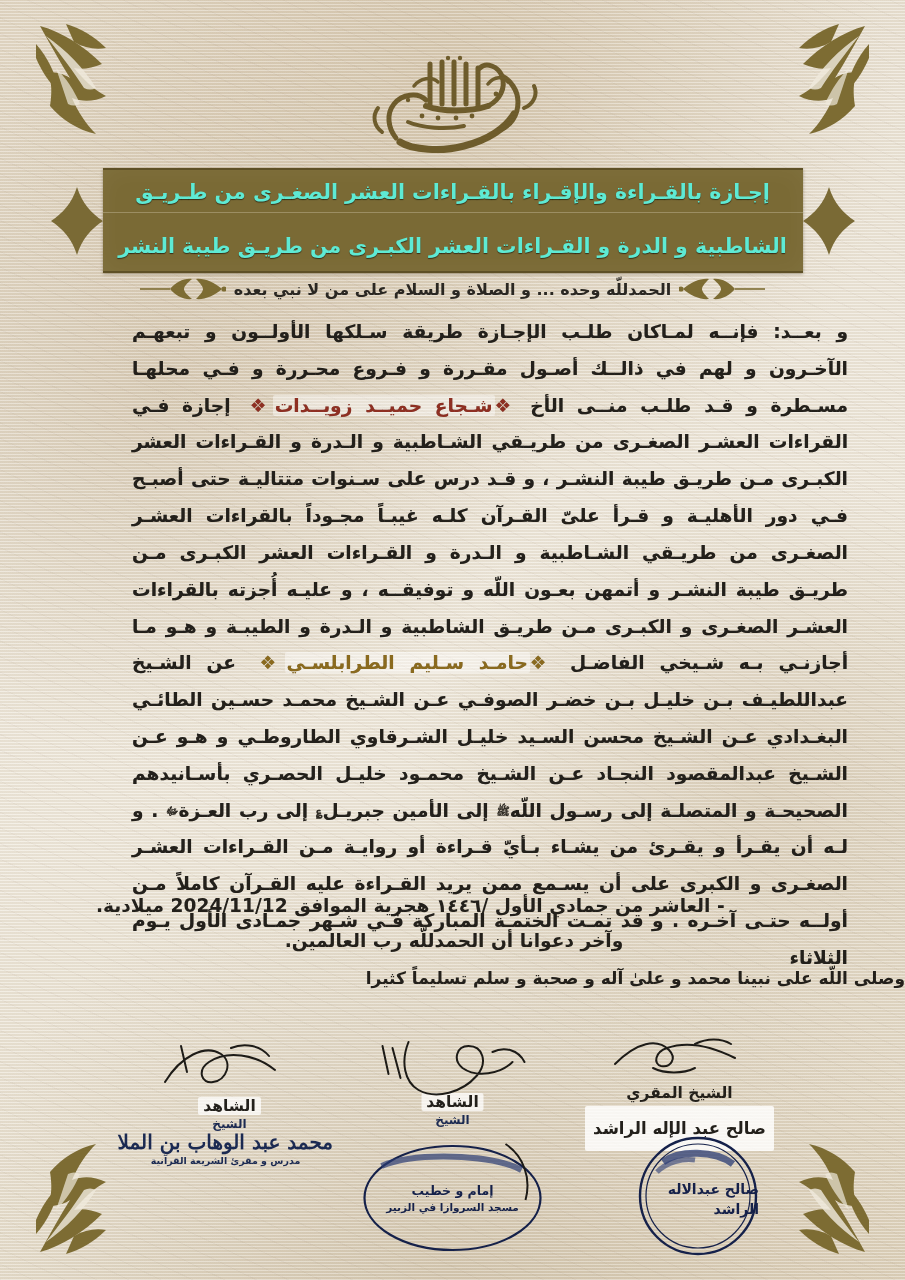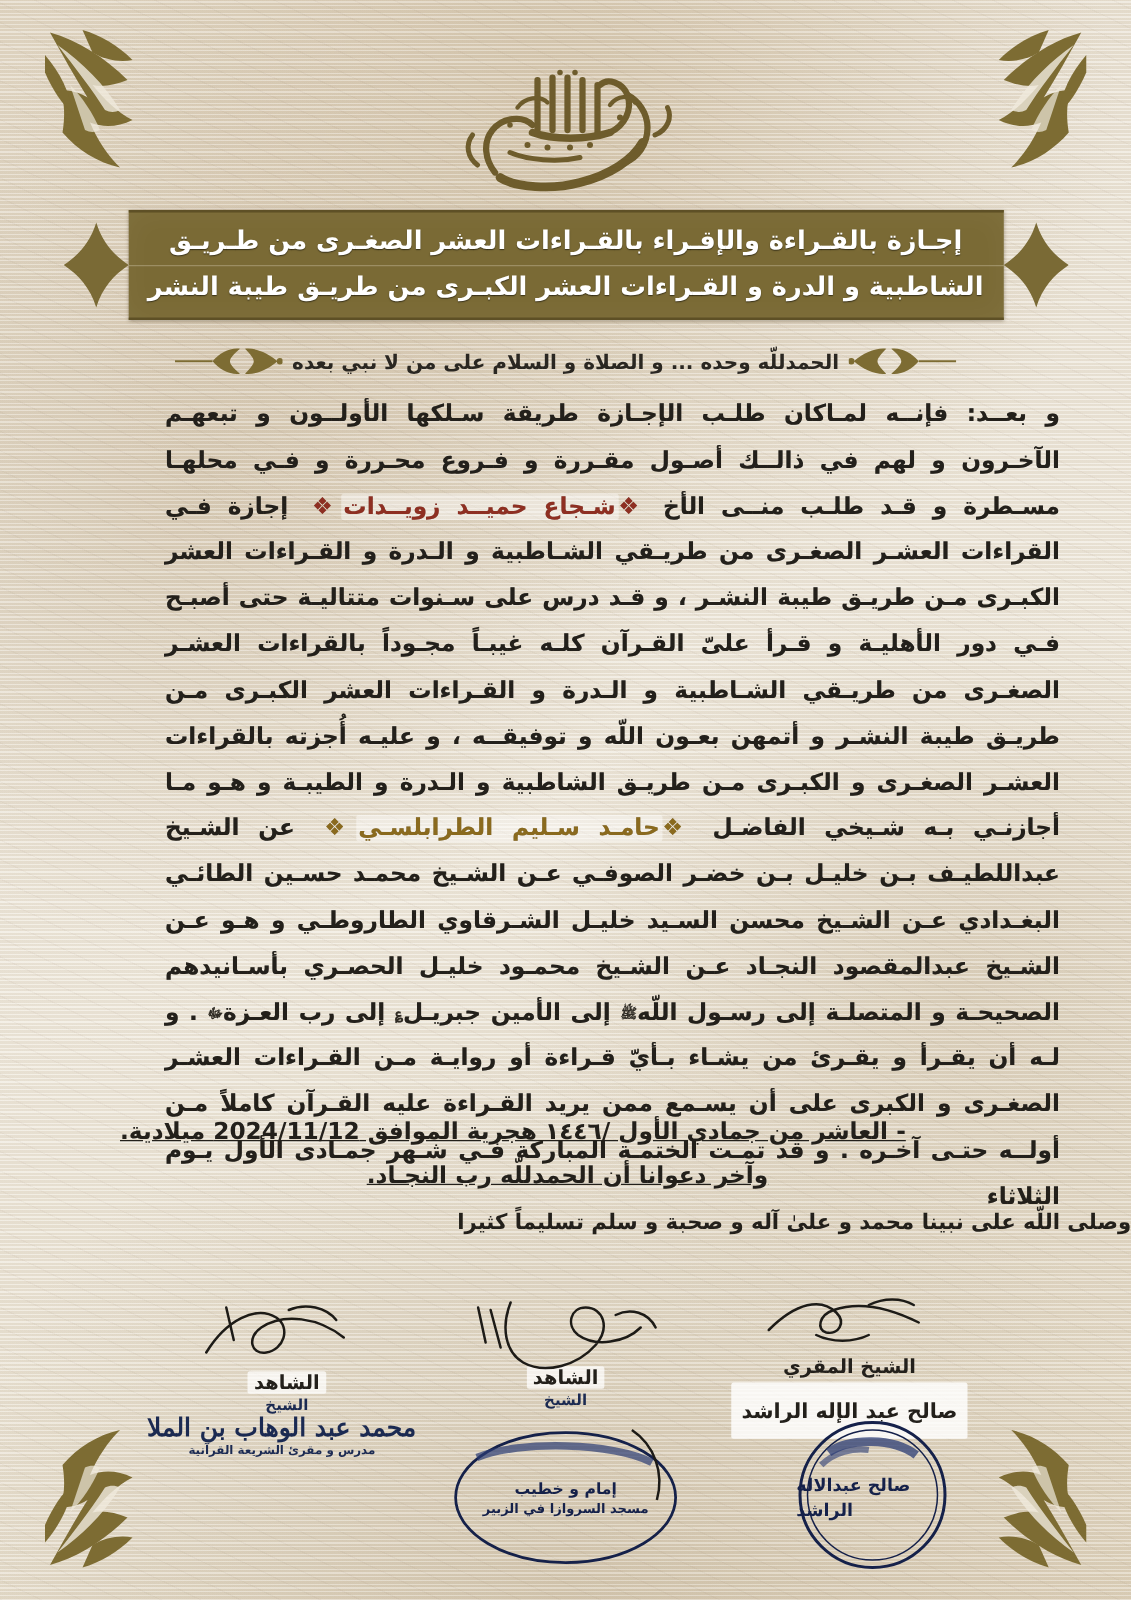--- a/index.html
+++ b/index.html
@@ -50,26 +50,26 @@
   }
   .banner-orn{width:52px;height:88px;flex:0 0 auto;position:relative;}
   .banner-orn svg{display:block;width:100%;height:100%;}
   .banner{
     width:700px;background:#7a6a35;
     border-top:2px solid #5e5026;border-bottom:2px solid #5e5026;
     box-shadow:0 1px 3px rgba(80,64,34,.45), inset 0 0 24px rgba(255,255,255,.05);
     padding:6px 0 8px;
   }
   .banner-line{
-    color:#ffffff;font-size:20.5px;font-weight:bold;line-height:1.62;
+    color:#5eead4;font-size:20.5px;font-weight:bold;line-height:1.62;
     text-align:center;letter-spacing:-0.2px;white-space:nowrap;
     text-shadow:0 1px 1px rgba(0,0,0,.55);
     font-family:"DejaVu Sans","Liberation Sans",sans-serif;
   }
-  .banner-line.l2{border-top:1px solid rgba(245,238,220,.28);margin-top:3px;padding-top:0;}
+  .banner-line.l2{border-top:1px solid rgba(245,238,220,.28);margin-top:3px;padding-top:17px;}
 
   
   .praise-row{
     position:absolute;top:276px;left:0;right:0;z-index:5;
     display:flex;align-items:center;justify-content:center;gap:8px;
   }
   .praise-txt{
     font-size:16px;font-weight:bold;color:#2a2722;white-space:nowrap;
     letter-spacing:-0.2px;
   }
@@ -94,21 +94,21 @@
   .hl-gold{
     color:#8a6a1e;background:rgba(255,255,255,.42);
     padding:0 2px;border-radius:2px;white-space:nowrap;
   }
   .orn-mark{color:#8a6a1e;font-weight:bold;}
   .orn-mark.red{color:#8e2f22;}
   .honor{font-size:11px;vertical-align:2px;color:#2f2b24;letter-spacing:0;}
 
   .date-line,.closing-line{
     position:absolute;z-index:5;left:96px;width:716px;
-    font-weight:bold;color:#23201b;direction:rtl;letter-spacing:-0.25px;text-decoration:underline;
+    font-weight:bold;color:#23201b;direction:rtl;letter-spacing:-0.25px;
   }
   .date-line{top:895px;font-size:18.6px;text-align:left;}
   .closing-line{top:930px;font-size:18.6px;text-align:center;}
   .salawat{
     position:absolute;top:968px;left:0;right:0;z-index:5;
     font-size:17px;font-weight:bold;color:#23201b;letter-spacing:-0.2px;
   }
 
   
   .sig-zone{position:absolute;top:1020px;left:0;right:0;height:260px;z-index:5;}
@@ -283,21 +283,21 @@
         <span>إجازة فـي القراءات العشـر الصغـرى من طريـقي الشـاطبية و الـدرة و القـراءات العشر الكبـرى مـن طريـق طيبة النشـر ، و قـد درس على سـنوات متتاليـة حتى أصبـح فـي دور الأهليـة و قـرأ علىّ القـرآن كلـه غيبـاً مجـوداً بالقراءات العشـر الصغـرى من طريـقي الشـاطبية و الـدرة و القـراءات العشر الكبـرى مـن طريـق طيبة النشـر و أتمهن بعـون اللّه و توفيقــه ، و عليـه أُجزته بالقراءات العشـر الصغـرى و الكبـرى مـن طريـق الشاطبية و الـدرة و الطيبـة و هـو مـا أجازنـي بـه شـيخي الفاضـل</span>
         <span class="orn-mark">❖</span><span class="hl-gold">حامـد سـليم الطرابلسـي</span><span class="orn-mark">❖</span>
         <span>عن الشـيخ عبداللطيـف بـن خليـل بـن خضـر الصوفـي عـن الشـيخ محمـد حسـين الطائـي البغـدادي عـن الشـيخ محسن السـيد خليـل الشـرقاوي الطاروطـي و هـو عـن الشـيخ عبدالمقصود النجـاد عـن الشـيخ محمـود خليـل الحصـري بأسـانيدهم الصحيحـة و المتصلـة إلى رسـول اللّه</span><span class="honor">ﷺ</span>
         <span>إلى الأمين جبريـل</span><span class="honor">؏</span>
         <span>إلى رب العـزة</span><span class="honor">ﷻ</span>
         <span>. و لـه أن يقـرأ و يقـرئ من يشـاء بـأيّ قـراءة أو روايـة مـن القـراءات العشـر الصغـرى و الكبرى على أن يسـمع ممن يريد القـراءة عليه القـرآن كاملاً مـن أولــه حتـى آخـره . و قد تمـت الختمـة المباركة فـي شـهر جمـادى الأول يـوم الثلاثاء</span>
       </p>
     </div>
 
     <div class="date-line">- العاشر من جمادي الأول /١٤٤٦ هجرية الموافق 2024/11/12 ميلادية.</div>
-    <div class="closing-line">وآخر دعوانا أن الحمدللّه رب النجـاد.</div>
+    <div class="closing-line">وآخر دعوانا أن الحمدللّه رب العالمين.</div>
     <div class="salawat">وصلى اللّه على نبينا محمد و علىٰ آله و صحبة و سلم تسليماً كثيرا</div>
 
     <div class="sig-zone">
 
       <div class="sig sig-right">
         <div class="scribble">
           <svg width="170" height="58" viewBox="0 0 170 58" xmlns="http://www.w3.org/2000/svg">
             <g stroke="#1d1b17" fill="none" stroke-width="2" stroke-linecap="round">
               <path d="M20 36 C 42 14, 62 10, 74 22 C 82 30, 76 40, 66 38 C 58 36, 60 24, 72 20 C 92 13, 116 18, 140 30"></path>
               <path d="M100 16 C 112 10, 126 10, 136 16"></path>
@@ -338,21 +338,21 @@
         <div class="sig-sub">الشيخ</div>
       </div>
 
       <div class="stamp st-right">
         <svg width="150" height="128" viewBox="0 0 150 128" xmlns="http://www.w3.org/2000/svg">
           <circle cx="75" cy="64" r="58" fill="none" stroke="#15214a" stroke-width="2.4"></circle>
           <circle cx="75" cy="64" r="52" fill="none" stroke="#15214a" stroke-width="1.2"></circle>
           <path d="M40 30 C 56 18, 92 18, 110 32" fill="none" stroke="#2b3c74" stroke-width="7" opacity=".75"></path>
           <path d="M34 40 C 44 30, 60 26, 72 28" fill="none" stroke="#2b3c74" stroke-width="5" opacity=".6"></path>
           <foreignObject x="14" y="48" width="122" height="56">
-            <div xmlns="http://www.w3.org/1999/xhtml" style="text-align:left;direction:rtl;">
+            <div xmlns="http://www.w3.org/1999/xhtml" style="text-align:right;direction:rtl;">
               <div class="stamp-txt big">صالح عبدالاله</div>
               <div class="stamp-txt big">الراشد</div>
             </div>
           </foreignObject>
         </svg>
       </div>
 
       <div class="stamp st-mid">
         <svg width="195" height="122" viewBox="0 0 195 122" xmlns="http://www.w3.org/2000/svg">
           <ellipse cx="97" cy="60" rx="88" ry="52" fill="none" stroke="#15214a" stroke-width="2.2"></ellipse>

